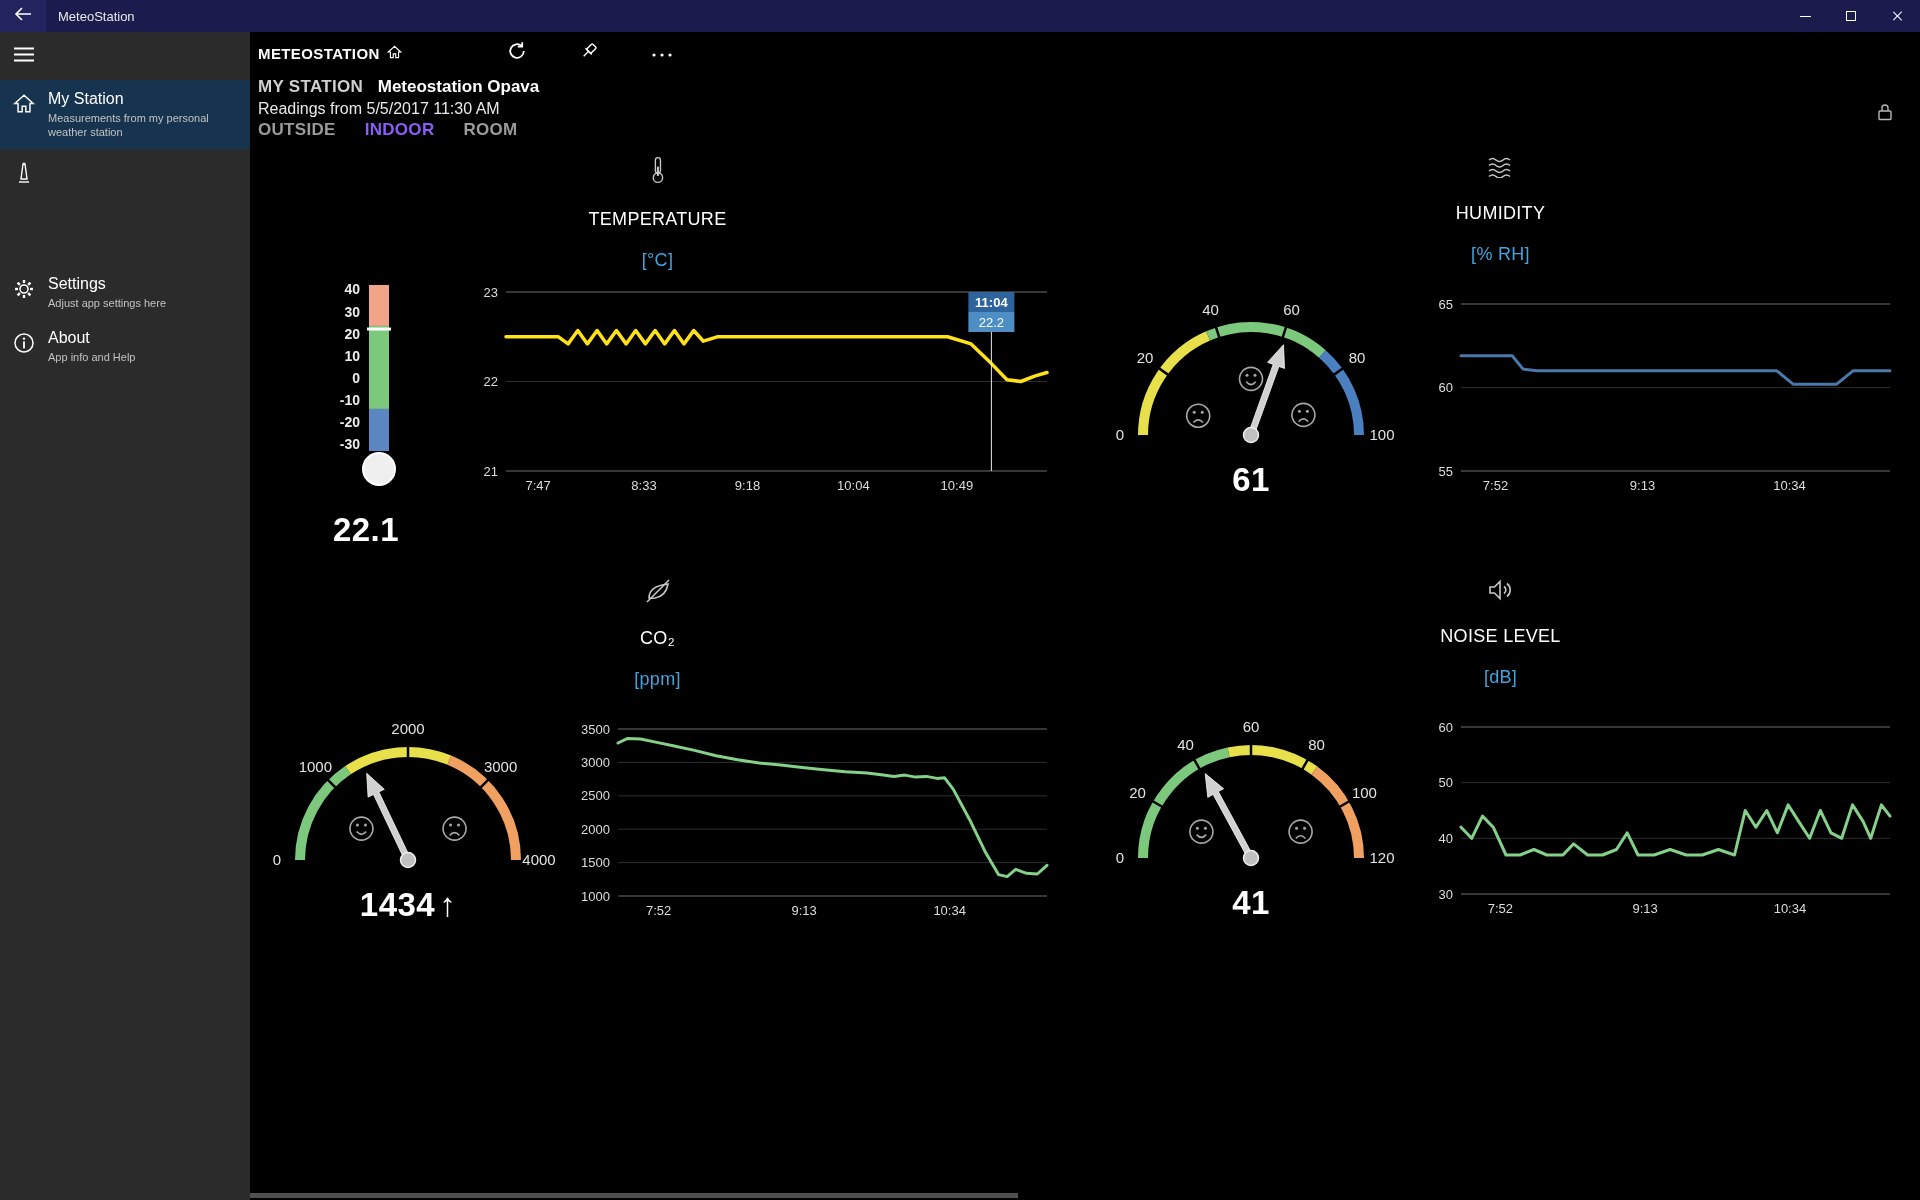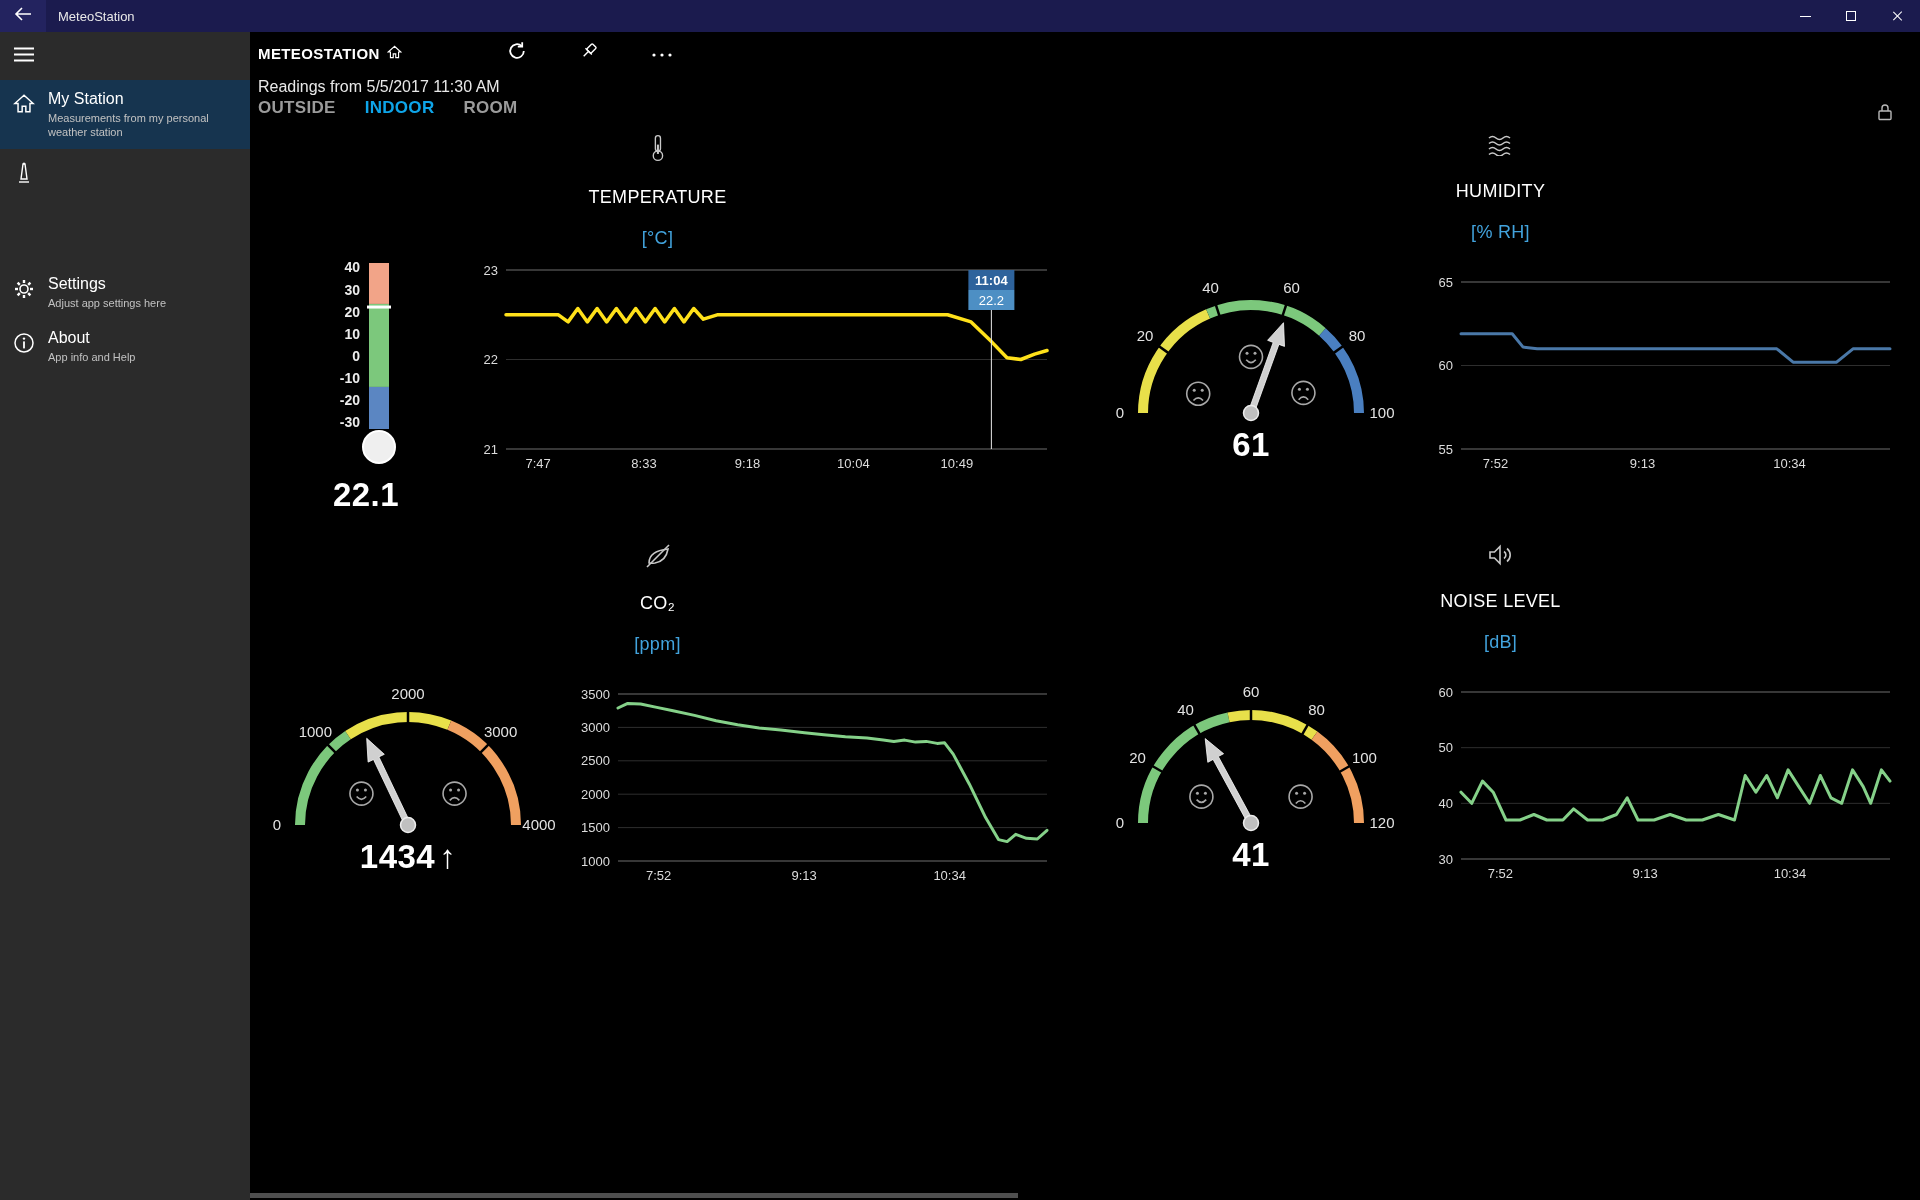--- a/index.html
+++ b/index.html
@@ -43,33 +43,33 @@
 
   .station-block { margin-top:2px; line-height:22px; }
   .st-line1 { font-size:17px; }
   .st-label { color:#cfcfcf; font-weight:bold; letter-spacing:0.3px; margin-right:10px; }
   .st-name { color:#fff; font-weight:bold; }
   .st-meta { font-size:16px; color:#e8e8e8; }
   .lock-btn { position:absolute; right:26px; top:70px; cursor:pointer; }
 
   .tabs { display:flex; gap:29px; }
   .tab { font-size:17px; font-weight:bold; color:#9b9b9b; cursor:pointer; letter-spacing:0.3px; }
-  .tab.active { color:#0ea5e9; }
+  .tab.active { color:#8b5cf6; }
 
   
   .grid { display:grid; grid-template-columns:1fr 1fr; column-gap:44px; row-gap:30px; margin-top:16px; }
   .panel-title { display:flex; align-items:center; gap:20px; font-size:18px; font-weight:normal; letter-spacing:0.3px;flex-direction:column; }
   .pt-unit { color:#42a3dd; }
   .panel-body { display:flex; margin-top:6px; }
 
   .thermo-col { width:160px; margin-left:28px; display:flex; flex-direction:column; align-items:center; }
   .thermo { width:150px; height:218px; }
   .gauge-col { width:300px; display:flex; flex-direction:column; align-items:center; margin-top:16px; }
   .gauge { width:300px; height:158px; }
-  .big-value { font-size:33px; font-weight:bold; color:#fff; text-align:center; margin-top:3px; letter-spacing:0.5px; }
+  .big-value { font-size:33px; font-weight:bold; color:#fff; text-align:center; margin-top:16px; letter-spacing:0.5px; }
   .trend { margin-left:4px; }
 
   .chart { flex:1; margin-left:10px; }
   .chart.tall { height:214px; margin-top:6px; }
   .chart.short { height:202px; margin-top:24px; }
 
   .hscrollbar { position:absolute; left:0; bottom:2px; height:5px; width:46%; background:#4f4f4f; cursor:pointer; }
 </style>
 </head>
 <body>
@@ -204,20 +204,24 @@
                 <circle cx="3" cy="3" r="1.6" fill="#fff"></circle>
                 <circle cx="11" cy="3" r="1.6" fill="#fff"></circle>
                 <circle cx="19" cy="3" r="1.6" fill="#fff"></circle>
               </svg>
           </span>
         </div>
       </div>
     </div>
 
     <div class="station-block">
+      <div class="st-line1">
+        <span class="st-label">MY STATION</span>
+        <span class="st-name">Meteostation Opava</span>
+      </div>
       <div class="st-meta">Readings from 5/5/2017 11:30 AM</div>
     </div>
 
     <div class="lock-btn">
       <span>
         <svg width="18" height="20" viewBox="0 0 18 20">
             <rect x="3" y="9" width="12" height="8.5" rx="1" fill="none" stroke="#b8b8b8" stroke-width="1.4"></rect>
             <path d="M6 9 V6 a3 3 0 0 1 6 0 V9" fill="none" stroke="#b8b8b8" stroke-width="1.4"></path>
           </svg>
       </span>

